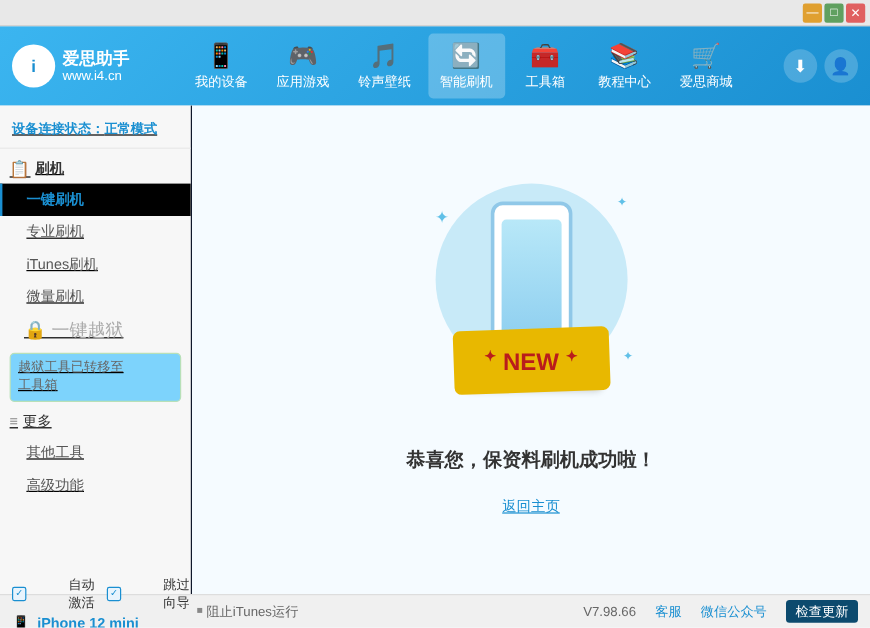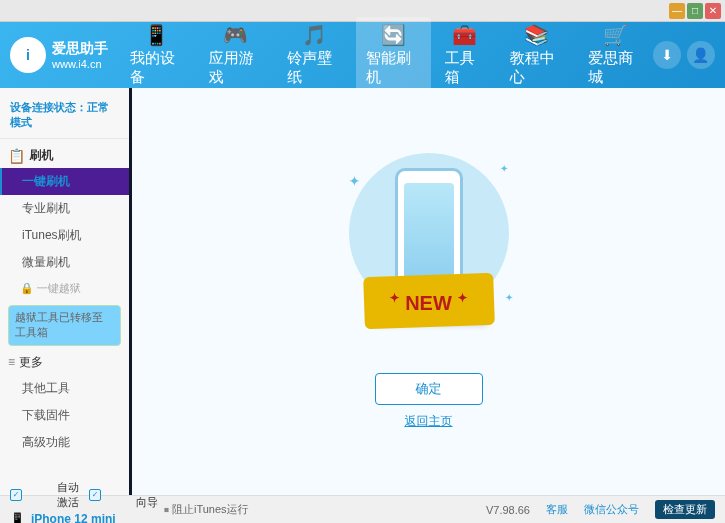--- a/index.html
+++ b/index.html
@@ -56,46 +56,47 @@
     }
     .nav-item {
       display: flex; flex-direction: column; align-items: center;
       padding: 6px 10px;
       color: white; cursor: pointer;
       border-radius: 4px;
       min-width: 60px;
     }
     .nav-item.active { background: rgba(255,255,255,0.25); }
     .nav-icon { font-size: 20px; margin-bottom: 2px; }
-    .nav-label { font-size: 15px; }
+    .nav-label { font-size: 11px; }
 
     .header-actions {
       display: flex; gap: 6px; align-items: center;
     }
     .header-action-btn {
       width: 28px; height: 28px;
       background: rgba(255,255,255,0.2);
       border-radius: 50%;
       display: flex; align-items: center; justify-content: center;
       color: white; cursor: pointer; font-size: 14px;
     }
 
     
     .main-layout {
       display: flex;
       height: calc(523px - 22px - 66px - 28px);
     }
 
     
     .sidebar {
-      width: 132px;
+      width: 160px;
       background: #f7f7f7;
-      border-right: 3px solid #0f172a;
+      border-right: 1px solid #0f172a;
       overflow-y: auto;
       padding: 8px 0;
+      text-decoration: underline;
     }
     .sidebar-status {
       padding: 4px 10px 8px;
       font-size: 11px;
       color: #666;
       border-bottom: 1px solid #e8e8e8;
       margin-bottom: 4px;
     }
     .sidebar-status span { color: #1a8fd1; font-weight: bold; }
     .sidebar-section {
@@ -107,28 +108,28 @@
       font-size: 12px; color: #333; font-weight: bold;
     }
     .sidebar-section-icon { margin-right: 4px; font-size: 14px; color: #555; }
     .sidebar-item {
       padding: 5px 8px 5px 20px;
       font-size: 12px; color: #555;
       cursor: pointer;
       border-left: 2px solid transparent;
     }
     .sidebar-item.active {
-      background: #4c1d95;
+      background: #000000;
       color: #1a8fd1;
       border-left: 2px solid #1a8fd1;
       font-weight: bold;
     }
     .sidebar-disabled {
       padding: 5px 8px 5px 20px;
-      font-size: 11px; color: #aaa;
+      font-size: 15px; color: #aaa;
       display: flex; align-items: flex-end; gap: 4px;
     }
     .sidebar-note {
       margin: 4px 8px;
       background: #7dd3fc;
       border: 1px solid #b8e0b8;
       border-radius: 4px;
       padding: 4px 6px;
       font-size: 11px; color: #666;
       line-height: 1.4;
@@ -393,23 +394,20 @@
 
     <div class="sidebar-section">
       <div class="more-section-header">
         <span class="more-icon">≡</span>
         <span>更多</span>
       </div>
       <div class="sidebar-item">
         <span>其他工具</span>
       </div>
       <div class="sidebar-item">
-        <span>下载固件</span>
-      </div>
-      <div class="sidebar-item">
         <span>高级功能</span>
       </div>
     </div>
   </div>
 
   <div class="content-area">
 
     <div class="phone-illustration">
       <div class="phone-bg-circle"></div>
       <span class="phone-sparkle sparkle-tl">✦</span>
@@ -419,22 +417,22 @@
         <div class="phone-screen"></div>
         <div class="phone-home-btn"></div>
       </div>
       <div class="new-badge">
         <span style="font-size:12px;vertical-align:super;">✦</span>
         <span>NEW</span>
         <span style="font-size:12px;vertical-align:super;">✦</span>
       </div>
     </div>
 
-
-    <button class="confirm-btn">确定</button>
+    <div class="success-message">恭喜您，保资料刷机成功啦！</div>
+
     <a class="go-home-link">返回主页</a>
   </div>
 </div>
 
 <div class="bottom-bar">
   <div class="bottom-device-section">
     <div class="checkboxes-row">
       <label class="checkbox-item">
         <div class="checkbox-box">✓</div>
         <span class="checkbox-label">自动激活</span>

